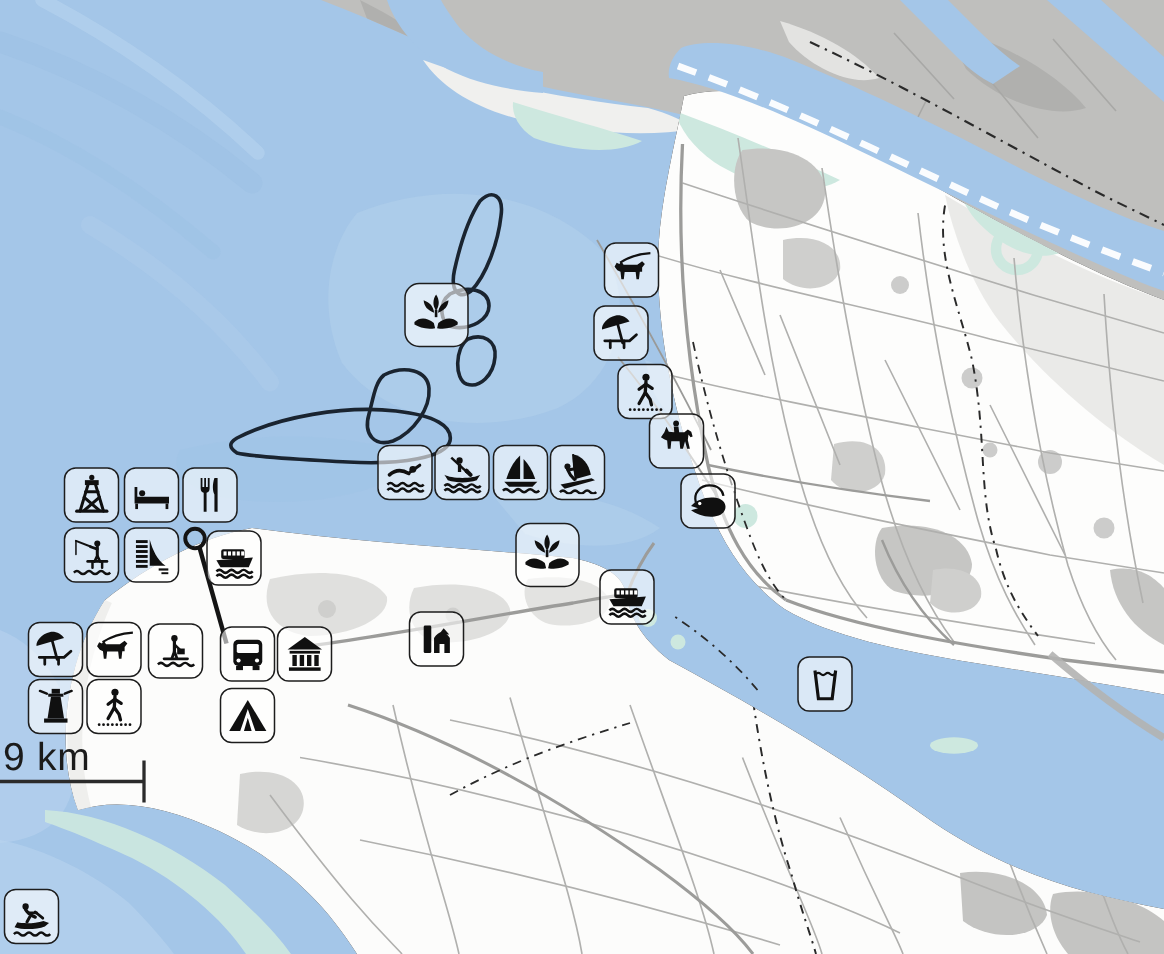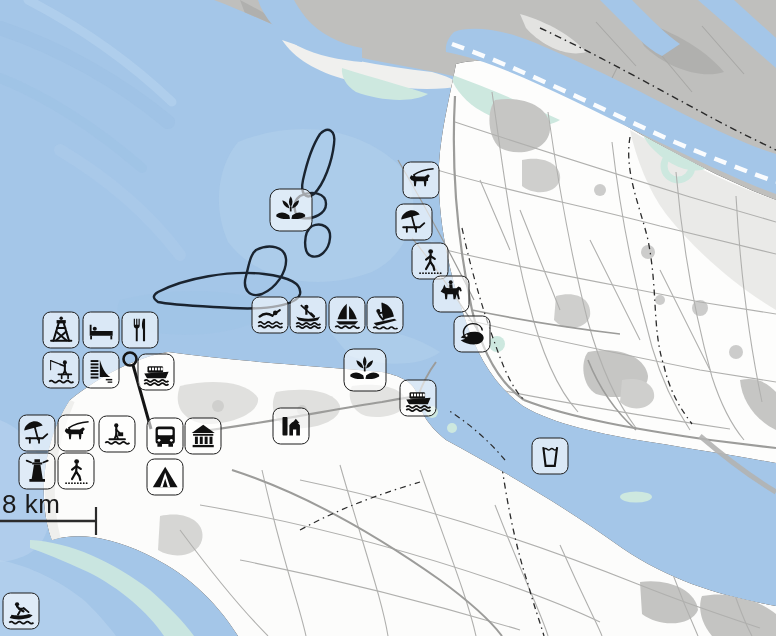--- a/index.html
+++ b/index.html
@@ -417,21 +417,21 @@
     <g>
       <circle cx="130" cy="359" r="6.5" fill="none" stroke="#141414" stroke-width="2.6"></circle>
       <path d="M133 365 L151 429" stroke="#141414" stroke-width="3" fill="none"></path>
     </g>
     <g>
       <path d="M0 521 L96 521" stroke="#2b2b2b" stroke-width="2.4"></path>
       <path d="M96 507 L96 535" stroke="#2b2b2b" stroke-width="2.2"></path>
     </g>
   </svg>
 
-  <div id="scale-label">8 km</div>
+  <div id="scale-label">9 km</div>
 
   <div id="icon-layer">
       <div class="badge large" title="nature reserve" style="left: 291px; top: 210px;">
         <svg viewBox="0 0 32 32" aria-hidden="true">
           <use href="#sym-plant-hands"></use>
         </svg>
       </div>
       <div class="badge" title="dog walking area" style="left: 421px; top: 180px;">
         <svg viewBox="0 0 32 32" aria-hidden="true">
           <use href="#sym-dog"></use>

